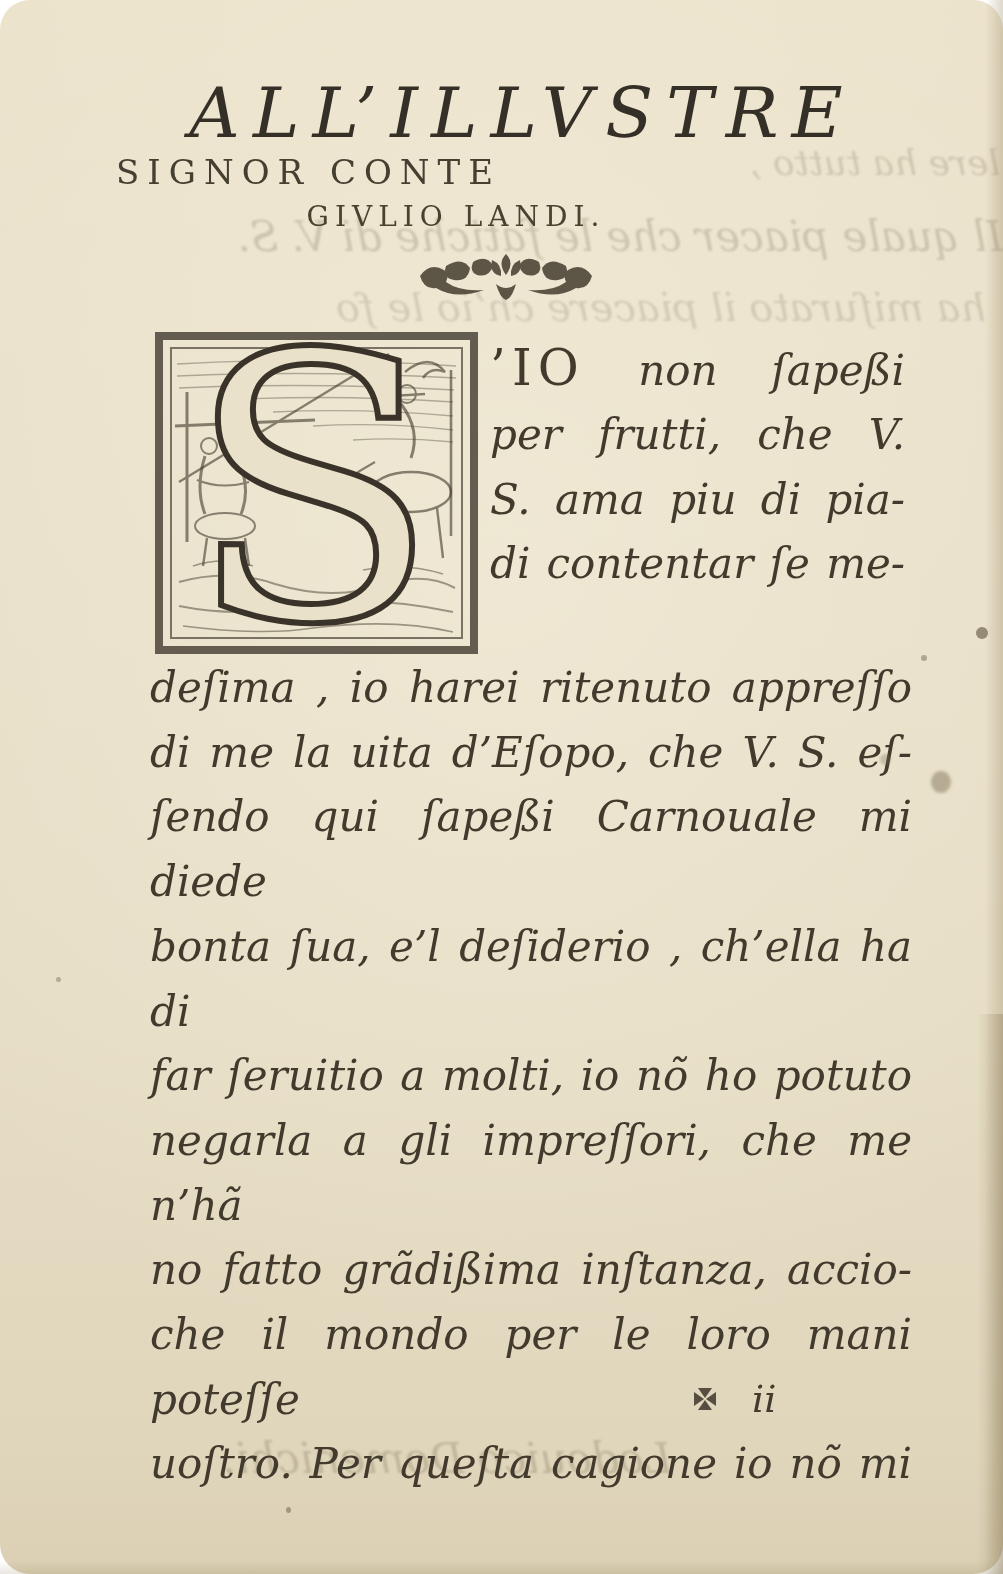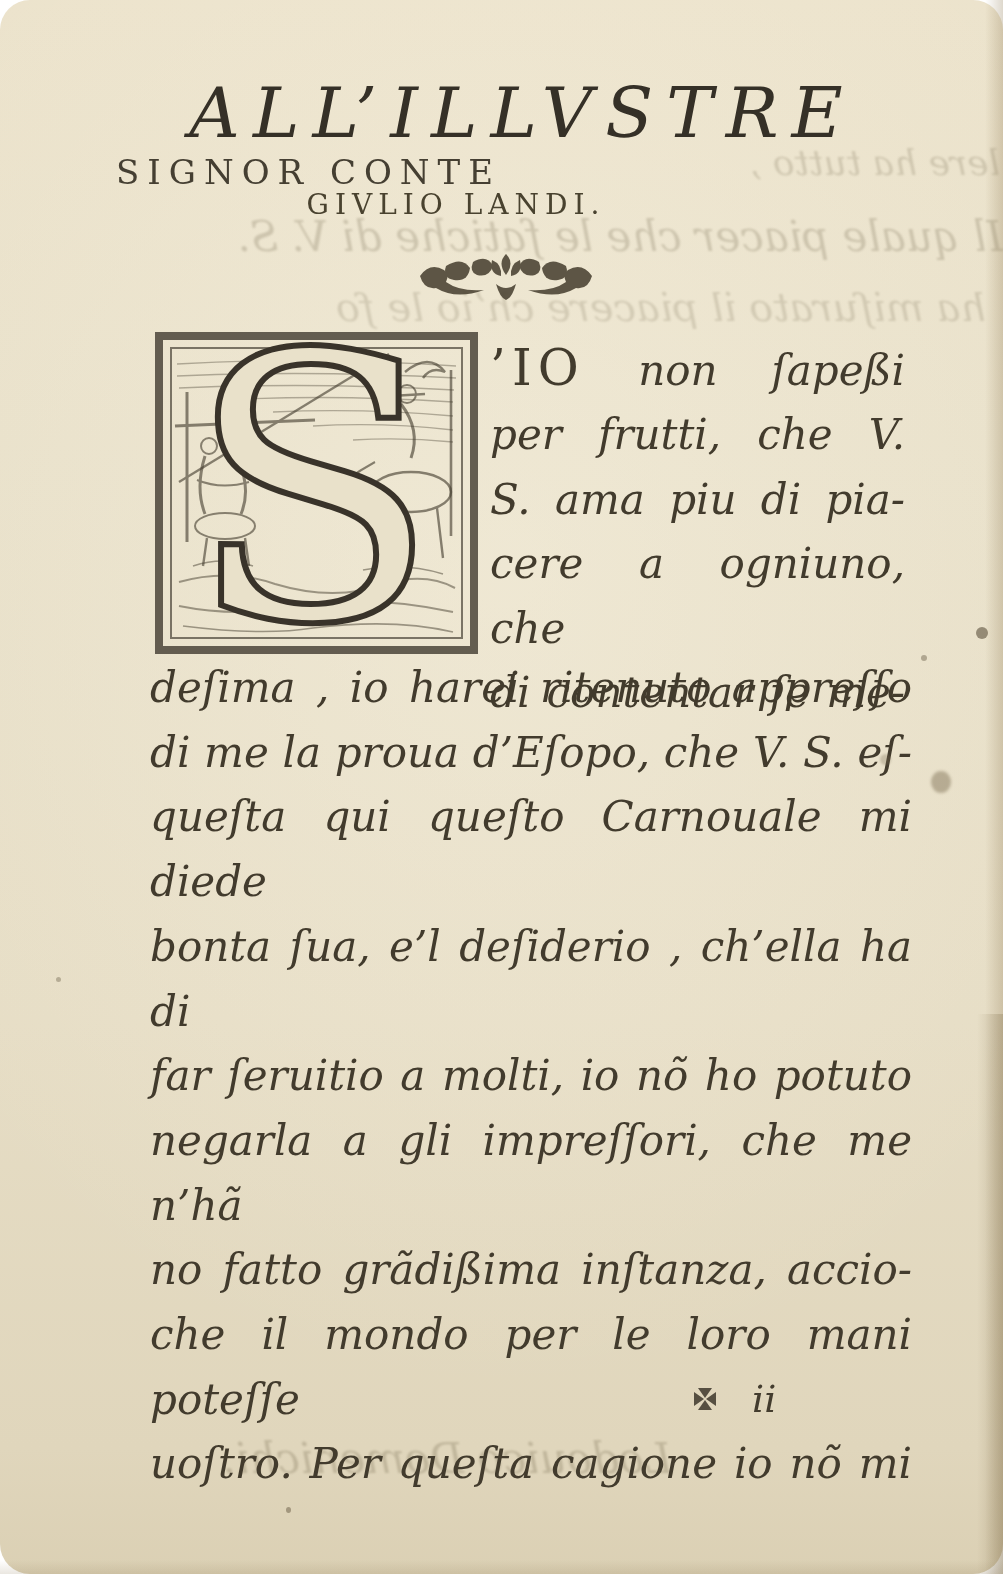--- a/index.html
+++ b/index.html
@@ -17,21 +17,21 @@
   .edge-right-low{position:absolute;bottom:0;right:0;width:26px;height:560px;
     background:linear-gradient(to right, rgba(120,102,66,0), rgba(120,102,66,.28));}
   .edge-bottom{position:absolute;bottom:0;left:0;width:100%;height:14px;
     background:linear-gradient(to bottom, rgba(140,122,86,0), rgba(140,122,86,.18));}
 
   
   .h1{position:absolute;top:72px;left:140px;width:765px;text-align:center;
       font-style:italic;font-size:70px;letter-spacing:13px;color:#353027;white-space:nowrap;}
   .h2{position:absolute;top:152px;left:116px;width:700px;text-align:left;
       font-size:34px;letter-spacing:8px;color:#453f32;white-space:nowrap;}
-  .h3{position:absolute;top:188px;left:106px;width:700px;text-align:center;
+  .h3{position:absolute;top:200px;left:106px;width:700px;text-align:center;
       font-size:28px;letter-spacing:6px;color:#49422f;white-space:nowrap;}
   .ornament{position:absolute;top:250px;left:410px;width:192px;height:52px;}
 
   
   .initial{position:absolute;top:330px;left:153px;width:327px;height:326px;}
 
   
   .sidetext{position:absolute;top:336px;left:490px;width:415px;
       font-style:italic;font-size:42px;color:#423b2d;}
   .sidetext .line{line-height:64.4px;text-align:justify;text-align-last:justify;white-space:nowrap;}
@@ -144,28 +144,27 @@
       </g>
 
       <text x="160" y="288" text-anchor="middle" font-family="DejaVu Serif, serif" font-size="368" fill="#e9e1ca" stroke="#39332a" stroke-width="6">S</text>
     </svg>
   </div>
 
   <div class="sidetext">
     <div class="line jst"><span class="opening-caps">’IO</span> <span>non ſapeßi</span></div>
     <div class="line jst">per frutti, che V.</div>
     <div class="line jst">S. ama piu di pia-</div>
-    <div class="line jst">cere a ogniuno, che</div>
     <div class="line jst">di contentar ſe me-</div>
   </div>
 
   <div class="fulltext">
     <div class="line">deſima , io harei ritenuto appreſſo</div>
-    <div class="line">di me la proua d’Eſopo, che V. S. eſ-</div>
-    <div class="line">queſta qui queſto Carnouale mi diede</div>
+    <div class="line">di me la uita d’Eſopo, che V. S. eſ-</div>
+    <div class="line">ſendo qui ſapeßi Carnouale mi diede</div>
     <div class="line">bonta ſua, e’l deſiderio , ch’ella ha di</div>
     <div class="line">far ſeruitio a molti, io nõ ho potuto</div>
     <div class="line">negarla a gli impreſſori, che me n’hã</div>
     <div class="line">no fatto grãdißima inſtanza, accio-</div>
     <div class="line">che il mondo per le loro mani poteſſe</div>
     <div class="line">uoſtro. Per queſta cagione io nõ mi</div>
 
   </div>
 
   <div class="signature">

